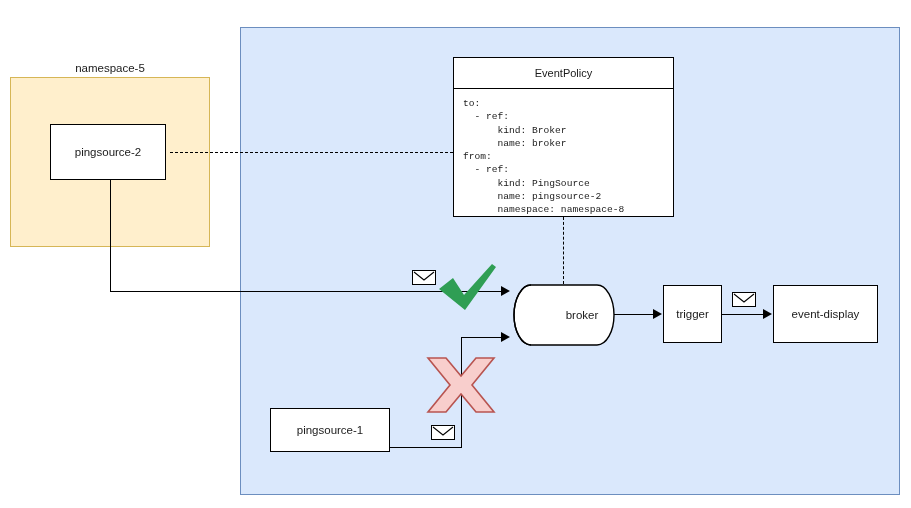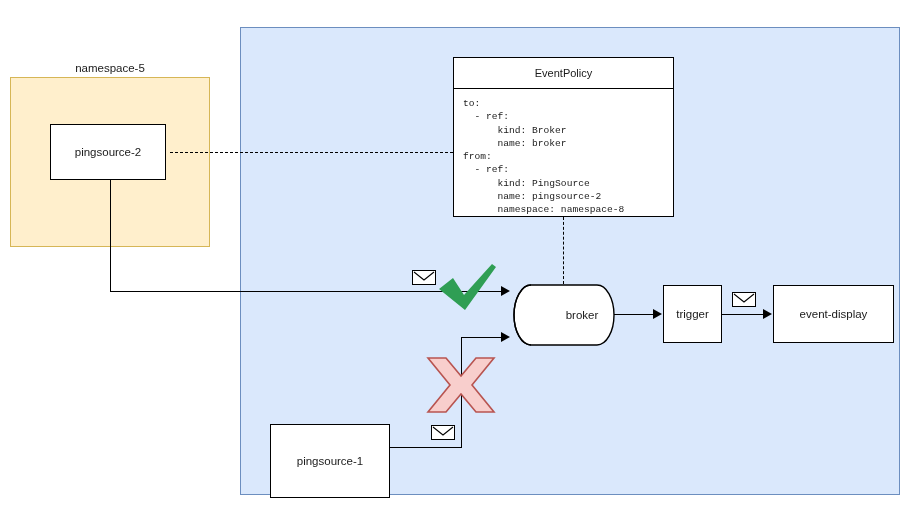--- a/index.html
+++ b/index.html
@@ -51,23 +51,23 @@
     border: 1.3px solid #000000;
     box-sizing: border-box;
     display: flex;
     align-items: center;
     justify-content: center;
     font-size: 11.5px;
     color: #1a1a1a;
     white-space: nowrap;
   }
   #pingsource2 { left: 50px; top: 124px; width: 116px; height: 56px; }
-  #pingsource1 { left: 270px; top: 424px; width: 120px; height: 74px; justify-content: center; }
+  #pingsource1 { left: 270px; top: 408px; width: 120px; height: 44px; justify-content: center; }
   #trigger     { left: 663px; top: 285px; width: 59px;  height: 58px; }
-  #eventdisplay{ left: 773px; top: 285px; width: 121px; height: 58px; }
+  #eventdisplay{ left: 773px; top: 285px; width: 105px; height: 58px; }
 
   
   #eventpolicy {
     position: absolute;
     left: 453px; top: 57px;
     width: 221px; height: 160px;
     background: #ffffff;
     border: 1.3px solid #000000;
     box-sizing: border-box;
   }

